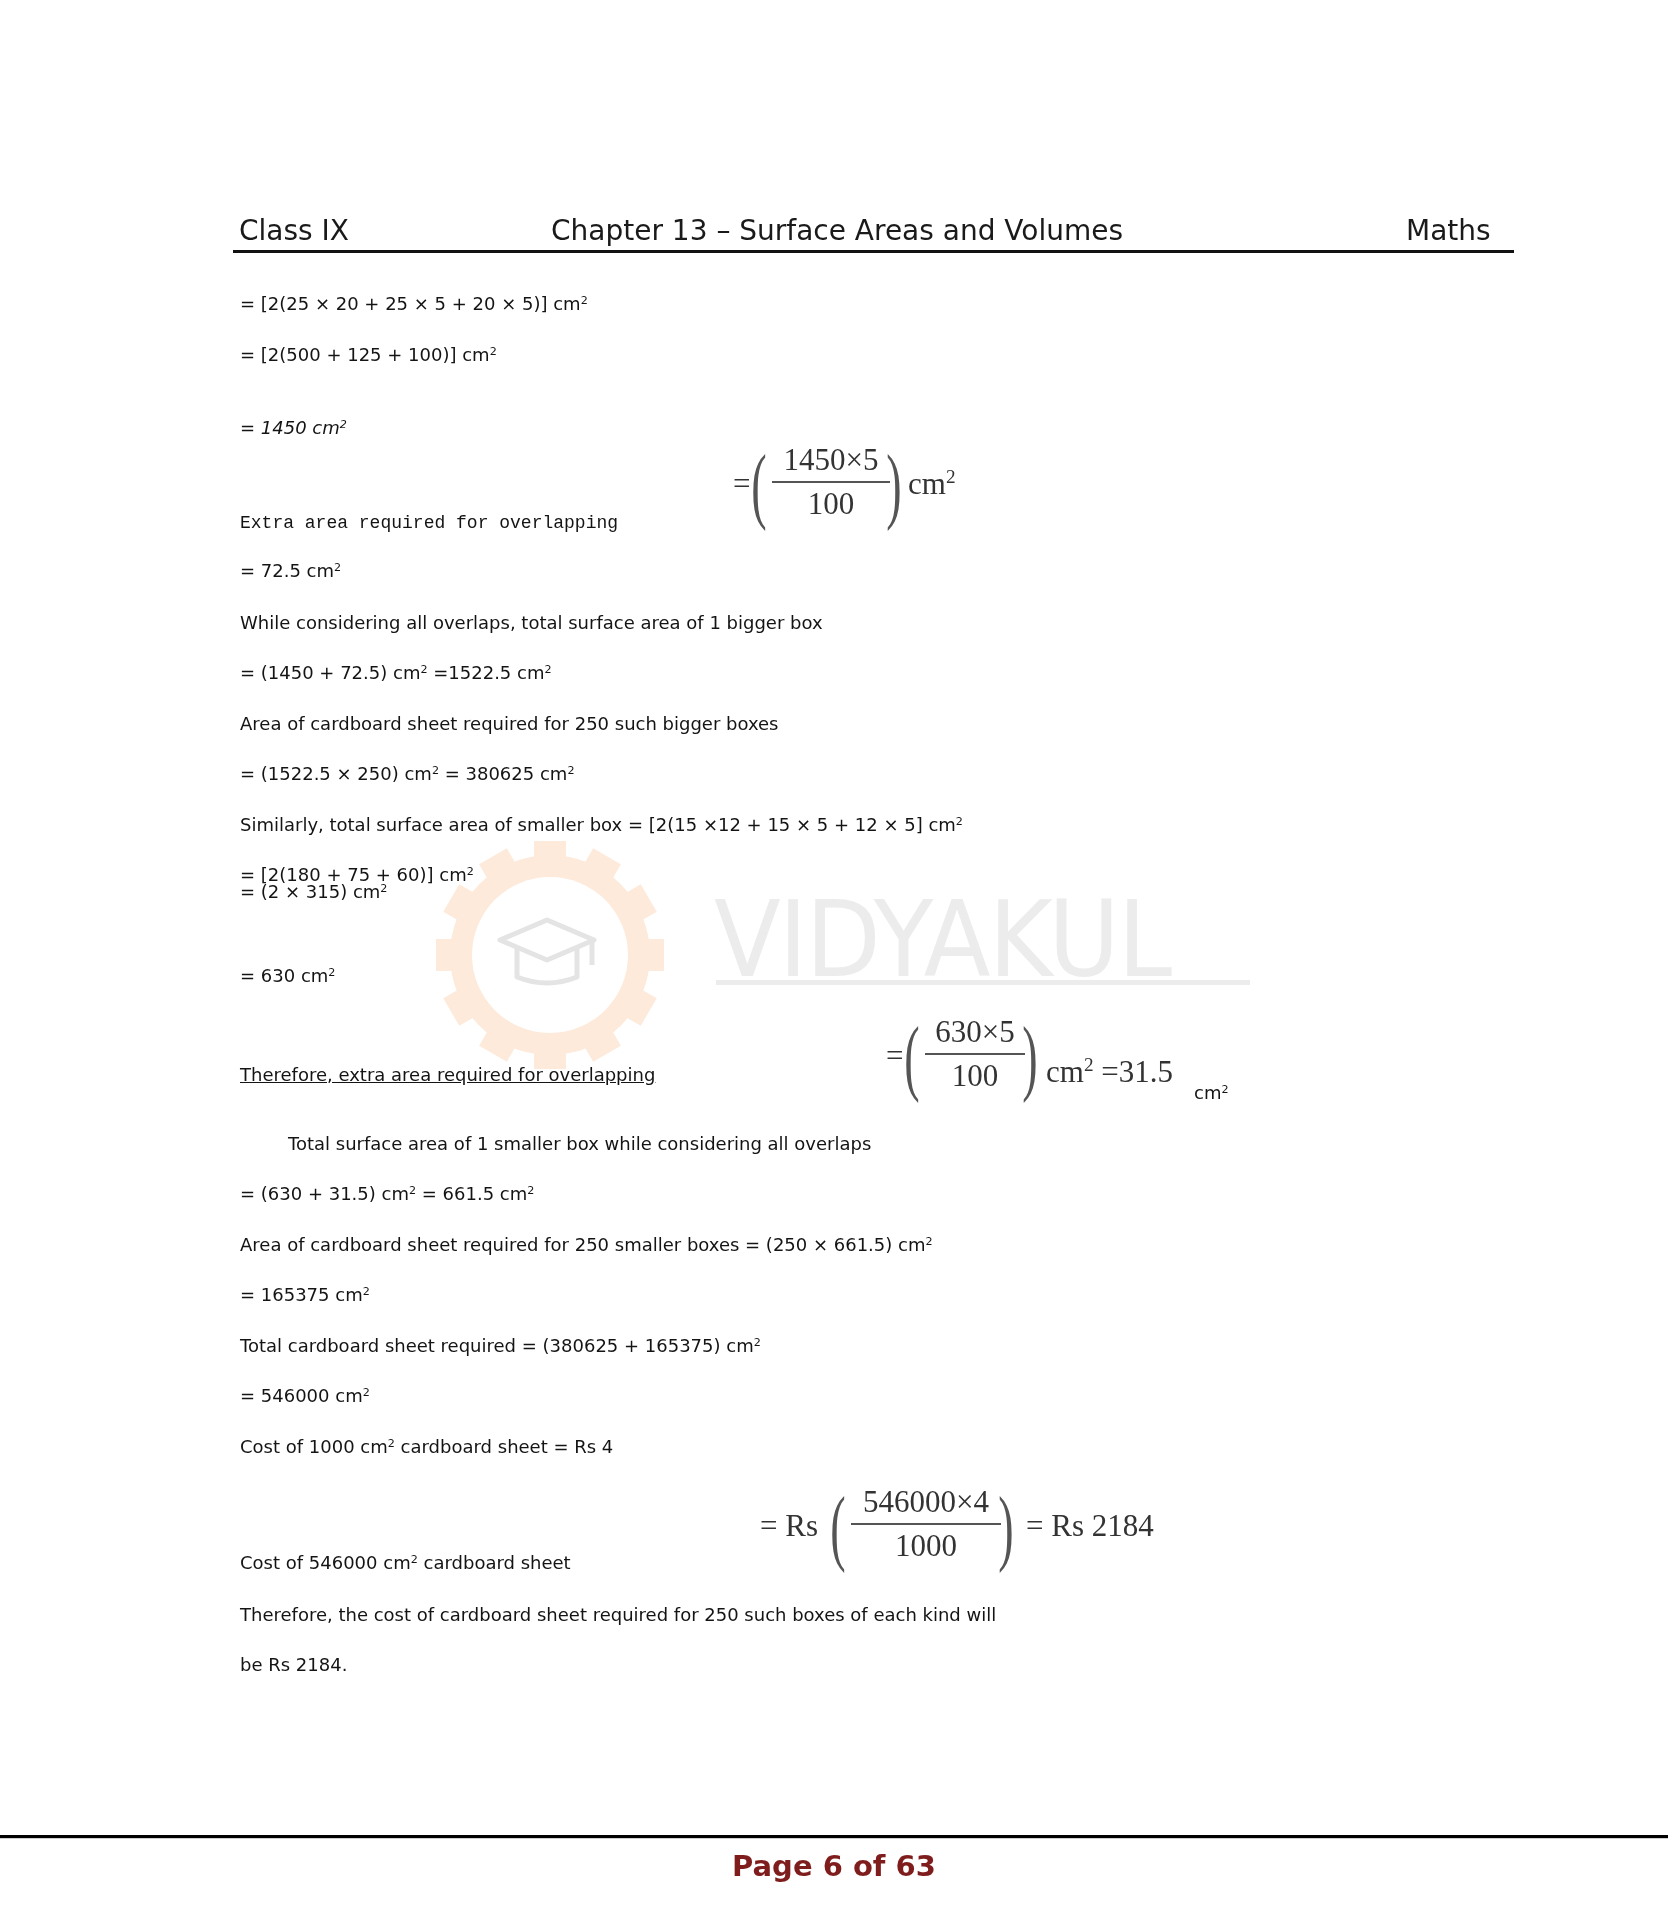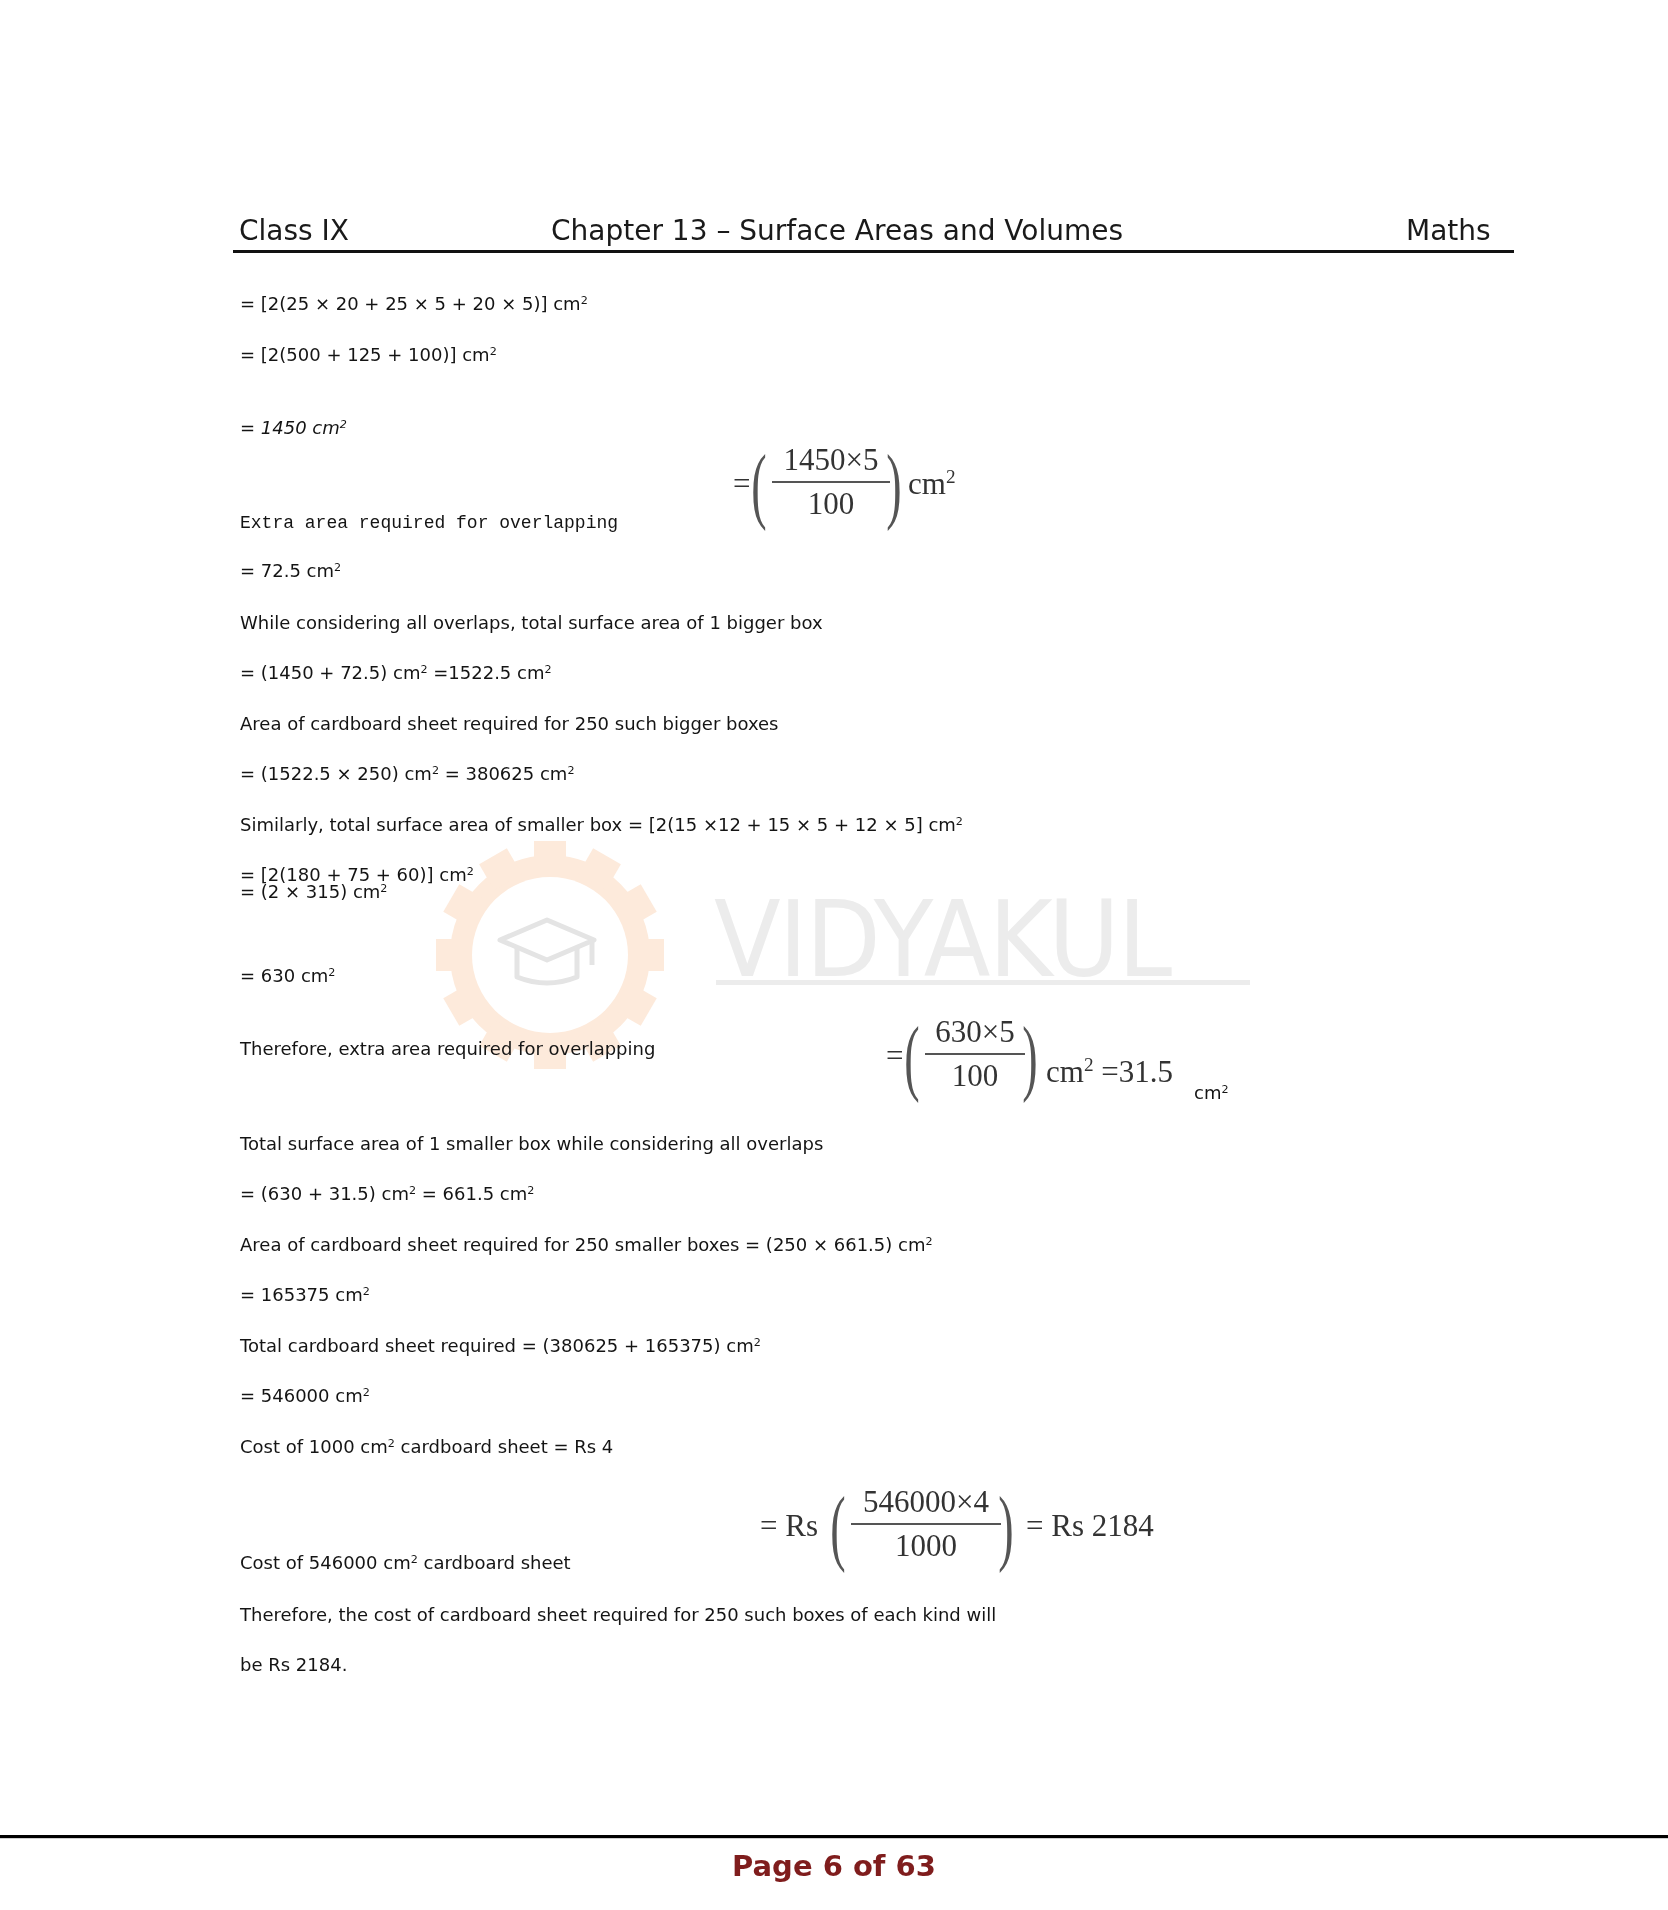--- a/index.html
+++ b/index.html
@@ -87,36 +87,36 @@
 <div class="line" style="top:554px;"><span>= 72.5 cm</span><sup>2</sup></div>
 <div class="line" style="top:606px;"><span>While considering all overlaps, total surface area of 1 bigger box</span></div>
 <div class="line" style="top:656px;"><span>= (1450 + 72.5) cm</span><sup>2</sup><span> =1522.5 cm</span><sup>2</sup></div>
 <div class="line" style="top:707px;"><span>Area of cardboard sheet required for 250 such bigger boxes</span></div>
 <div class="line" style="top:757px;"><span>= (1522.5 × 250) cm</span><sup>2</sup><span> = 380625 cm</span><sup>2</sup></div>
 <div class="line" style="top:808px;"><span>Similarly, total surface area of smaller box = [2(15 ×12 + 15 × 5 + 12 × 5] cm</span><sup>2</sup></div>
 <div class="line" style="top:858px;"><span>= [2(180 + 75 + 60)] cm</span><sup>2</sup></div>
 <div class="line" style="top:875px;"><span>= (2 × 315) cm</span><sup>2</sup></div>
 <div class="line" style="top:959px;"><span>= 630 cm</span><sup>2</sup></div>
 
-<div class="line" style="top:1032px;"><span>Therefore, extra area required for overlapping</span></div>
+<div class="line" style="top:1058px;text-decoration:underline;"><span>Therefore, extra area required for overlapping</span></div>
 
 <div>
   <div class="math" style="left:886px;top:1038px;">=</div>
   <div class="paren" style="left:898px;top:1008px;font-size:84px;">(</div>
   <div class="frac" style="left:925px;top:1014px;width:100px;">
     <span class="num">630×5</span>
     <span class="bar"></span>
     <span class="den">100</span>
   </div>
   <div class="paren" style="left:1016px;top:1008px;font-size:84px;">)</div>
   <div class="math" style="left:1046px;top:1038px;margin-top:16px;"><span>cm</span><sup>2</sup> <span>=31.5</span></div>
 </div>
 <div class="line" style="left:1194px;top:1076px;"><span>cm</span><sup>2</sup></div>
 
-<div class="line" style="top:1127px;"><span>Total surface area of 1 smaller box while considering all overlaps</span></div>
+<div class="line" style="top:1127px;margin-left:48px;"><span>Total surface area of 1 smaller box while considering all overlaps</span></div>
 <div class="line" style="top:1177px;"><span>= (630 + 31.5) cm</span><sup>2</sup><span> = 661.5 cm</span><sup>2</sup></div>
 <div class="line" style="top:1228px;"><span>Area of cardboard sheet required for 250 smaller boxes = (250 × 661.5) cm</span><sup>2</sup></div>
 <div class="line" style="top:1278px;"><span>= 165375 cm</span><sup>2</sup></div>
 <div class="line" style="top:1329px;"><span>Total cardboard sheet required = (380625 + 165375) cm</span><sup>2</sup></div>
 <div class="line" style="top:1379px;"><span>= 546000 cm</span><sup>2</sup></div>
 <div class="line" style="top:1430px;"><span>Cost of 1000 cm</span><sup>2</sup><span> cardboard sheet = Rs 4</span></div>
 
 <div class="line" style="top:1546px;"><span>Cost of 546000 cm</span><sup>2</sup><span> cardboard sheet</span></div>
 
 <div>

